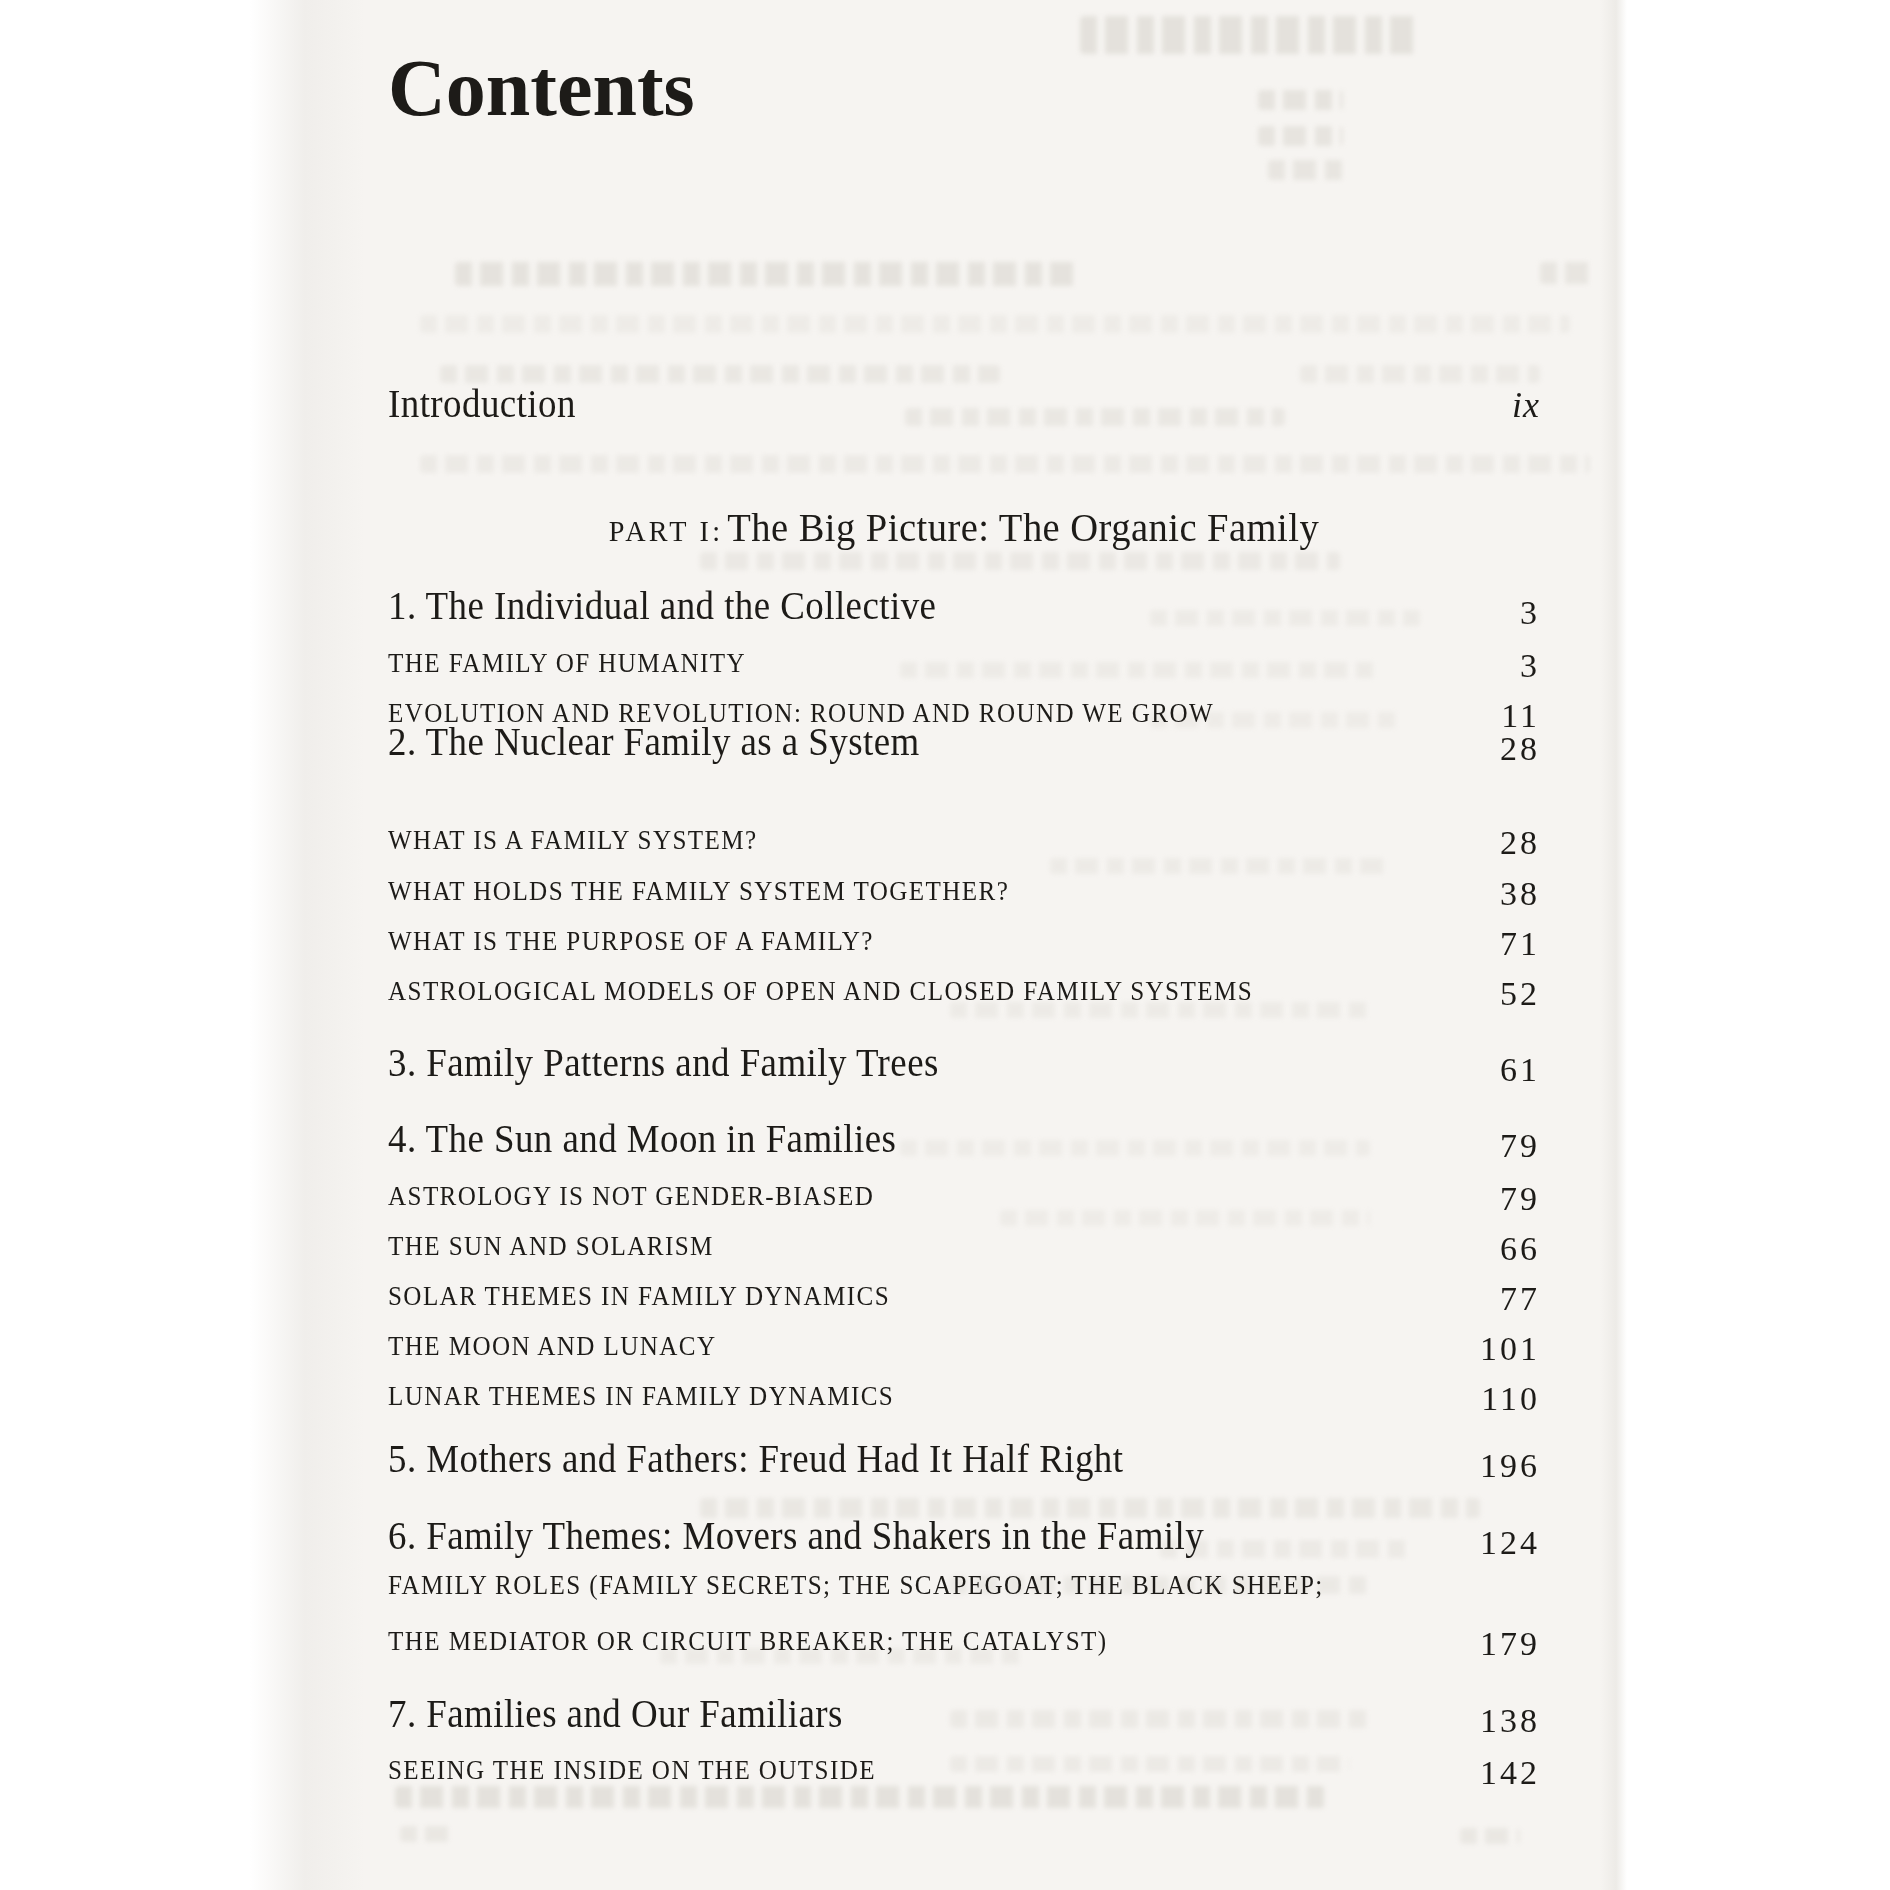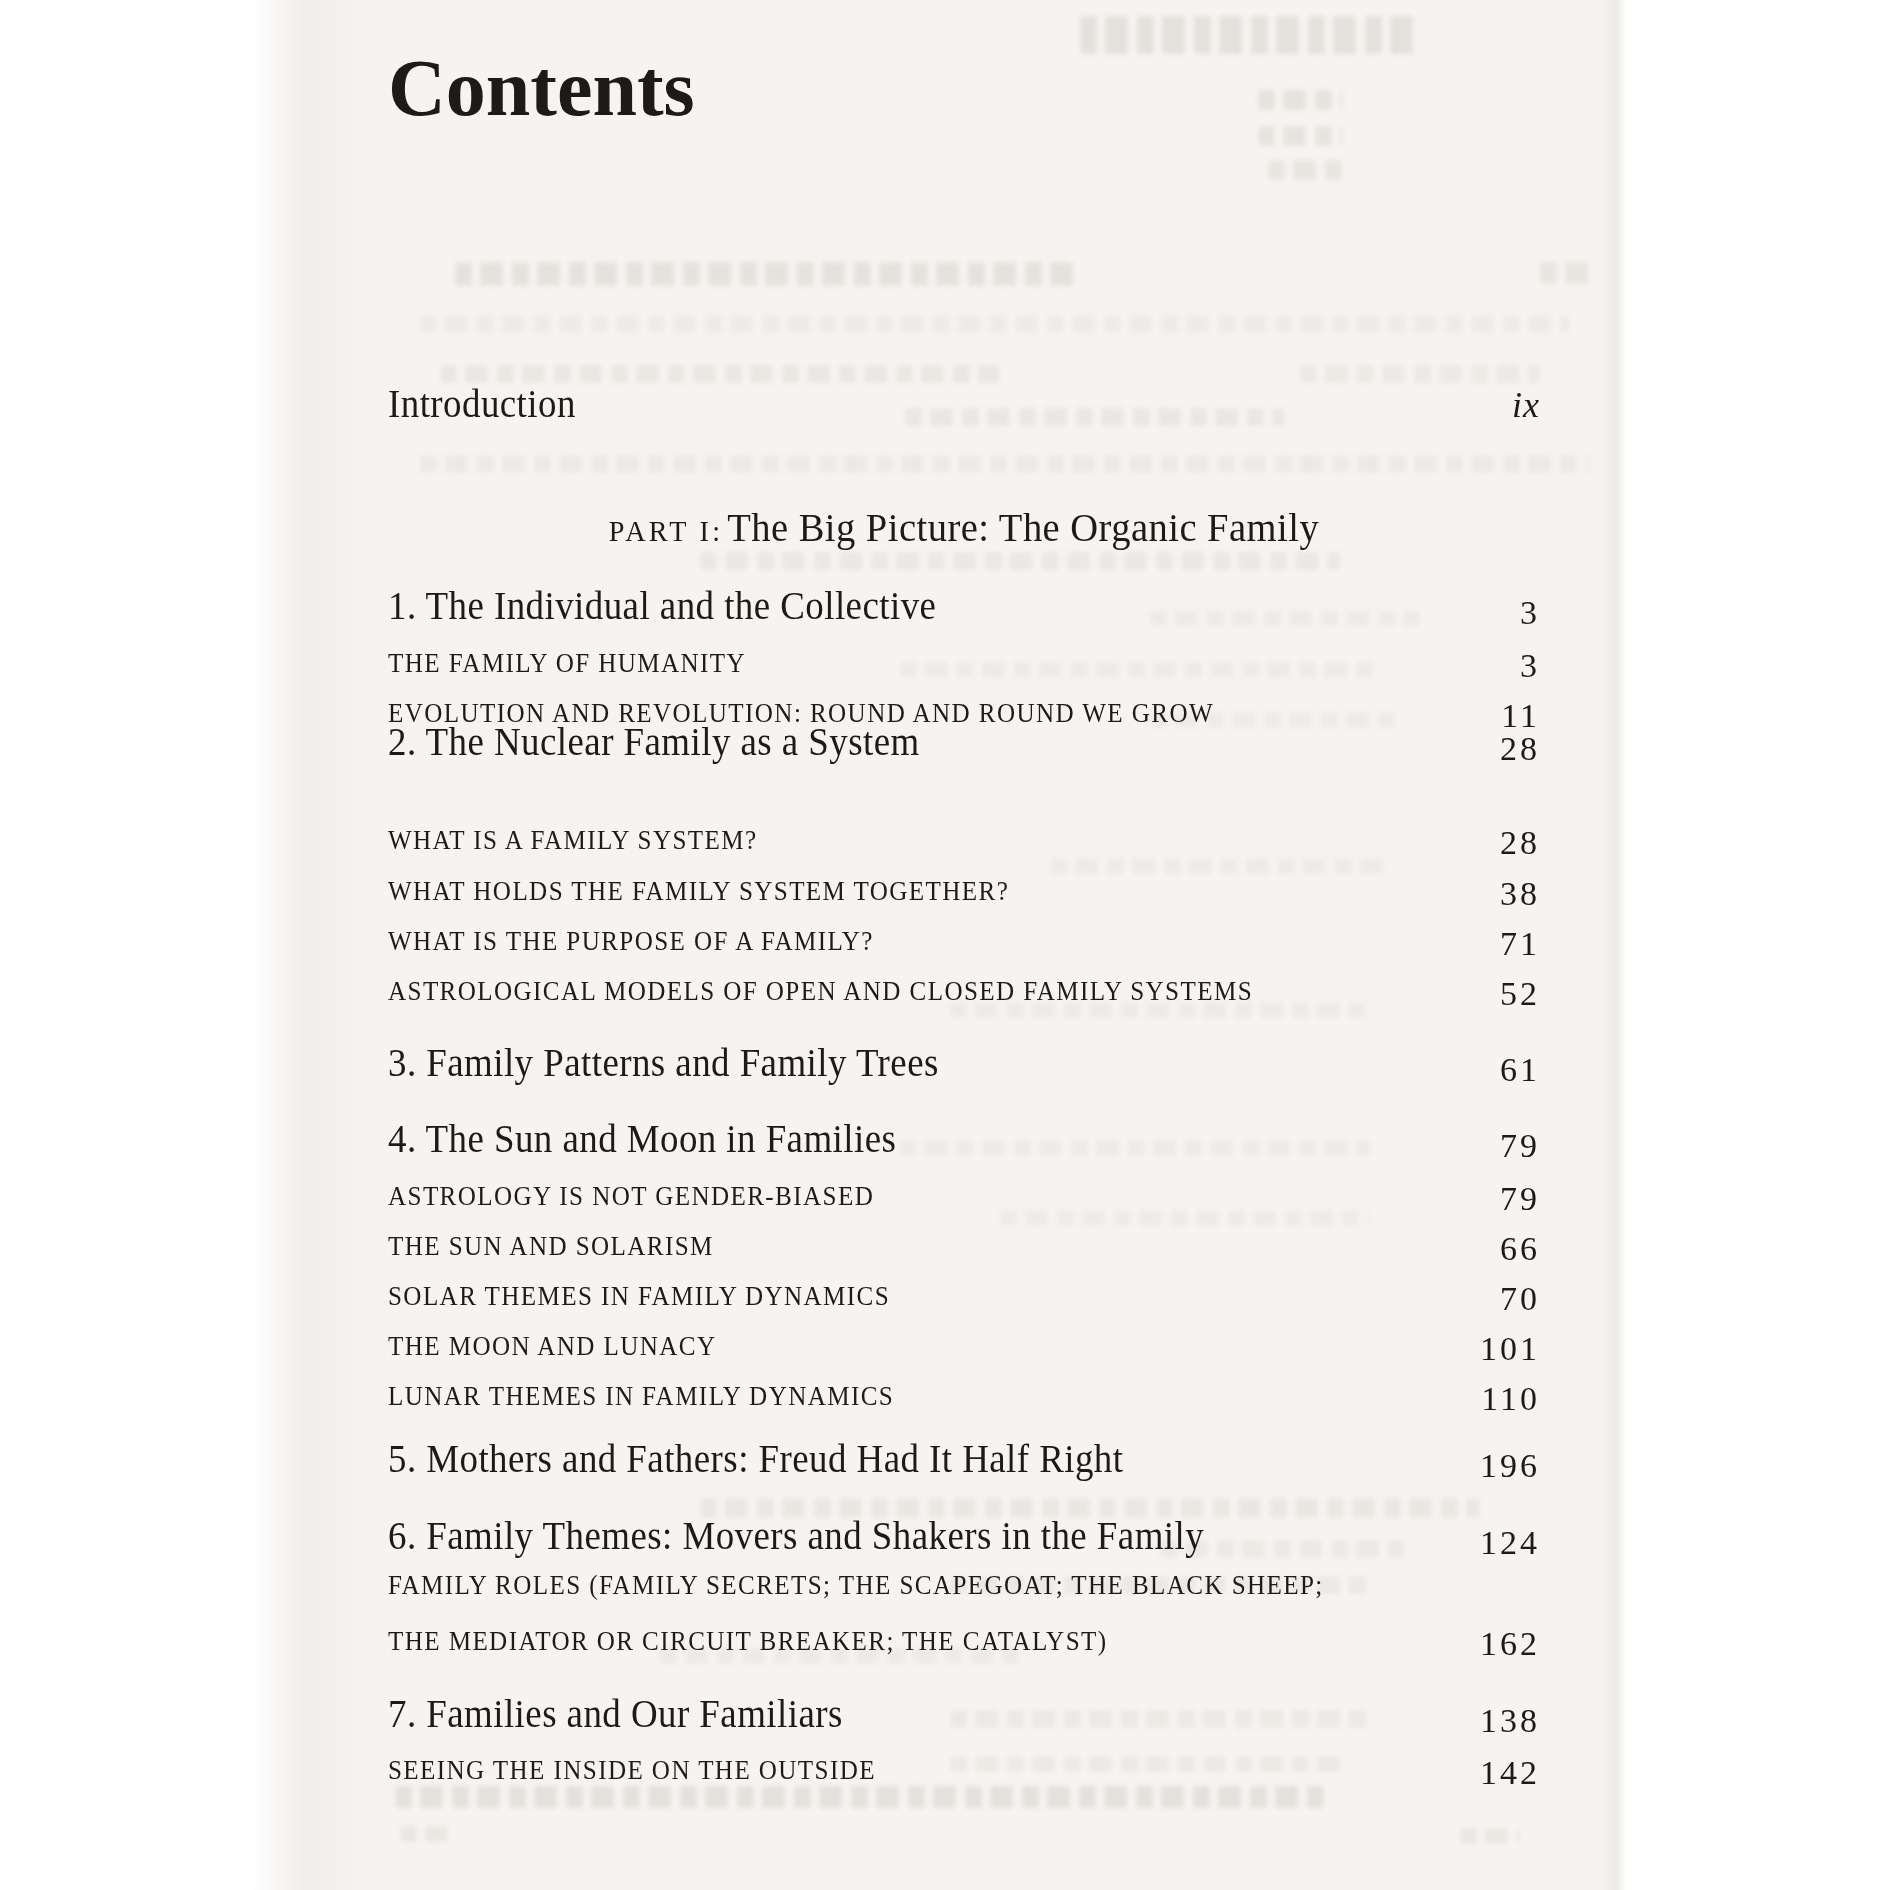--- a/index.html
+++ b/index.html
@@ -177,21 +177,21 @@
 <div class="row subentry" style="top:1177px">
     <span class="lbl">ASTROLOGY IS NOT GENDER-BIASED</span>
     <span class="pg">79</span>
   </div>
 <div class="row subentry" style="top:1227px">
     <span class="lbl">THE SUN AND SOLARISM</span>
     <span class="pg">66</span>
   </div>
 <div class="row subentry" style="top:1277px">
     <span class="lbl">SOLAR THEMES IN FAMILY DYNAMICS</span>
-    <span class="pg">70</span>
+    <span class="pg">77</span>
   </div>
 <div class="row subentry" style="top:1327px">
     <span class="lbl">THE MOON AND LUNACY</span>
     <span class="pg">101</span>
   </div>
 <div class="row subentry" style="top:1377px">
     <span class="lbl">LUNAR THEMES IN FAMILY DYNAMICS</span>
     <span class="pg">110</span>
   </div>
 <div class="row chapter" style="top:1438px">
@@ -201,21 +201,21 @@
 <div class="row chapter" style="top:1515px">
     <span class="lbl">6. Family Themes: Movers and Shakers in the Family</span>
     <span class="pg">124</span>
   </div>
 <div class="row subentry" style="top:1572px">
     <span class="lbl">FAMILY ROLES (FAMILY SECRETS; THE SCAPEGOAT; THE BLACK SHEEP;</span>
     <span class="pg"></span>
   </div>
 <div class="row subentry" style="top:1622px">
     <span class="lbl">THE MEDIATOR OR CIRCUIT BREAKER; THE CATALYST)</span>
-    <span class="pg">162</span>
+    <span class="pg">179</span>
   </div>
 <div class="row chapter" style="top:1693px">
     <span class="lbl">7. Families and Our Familiars</span>
     <span class="pg">138</span>
   </div>
 <div class="row subentry" style="top:1751px">
     <span class="lbl">SEEING THE INSIDE ON THE OUTSIDE</span>
     <span class="pg">142</span>
   </div>
 

